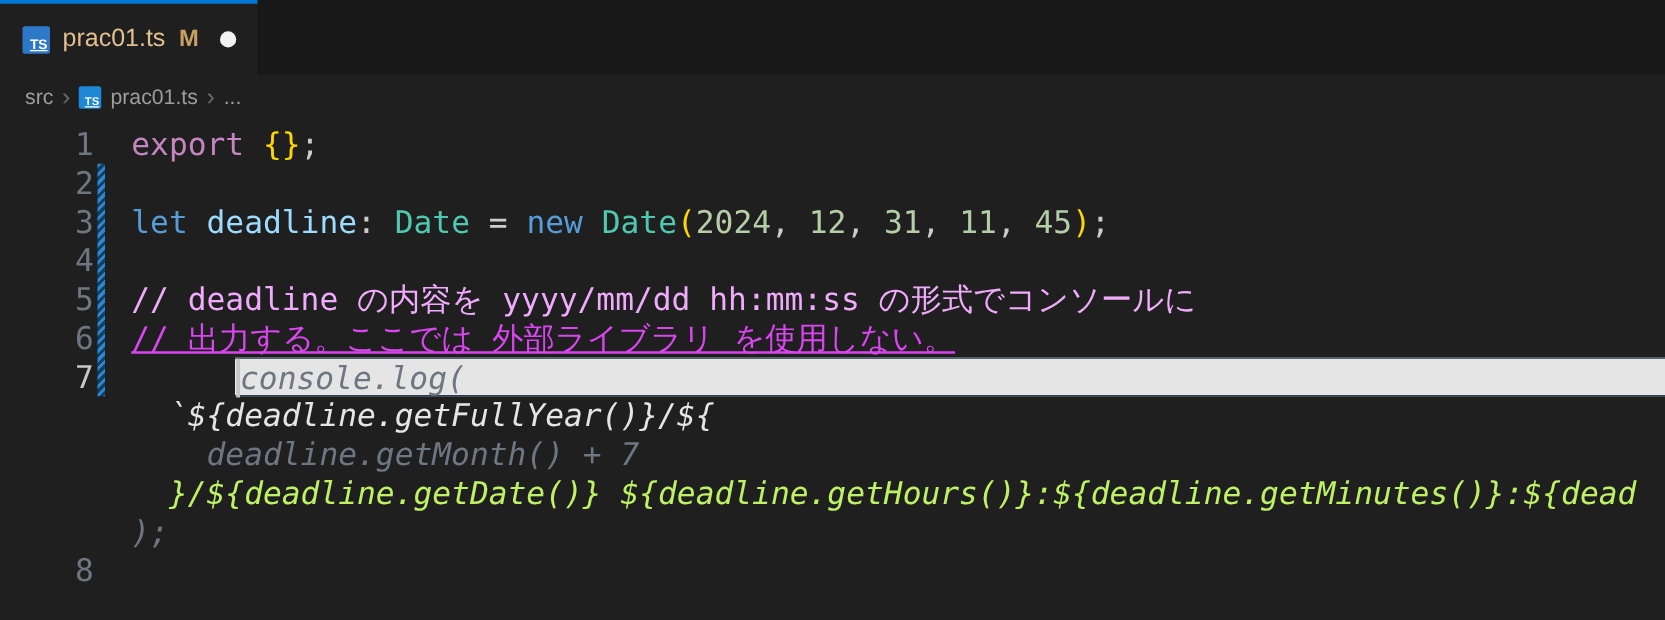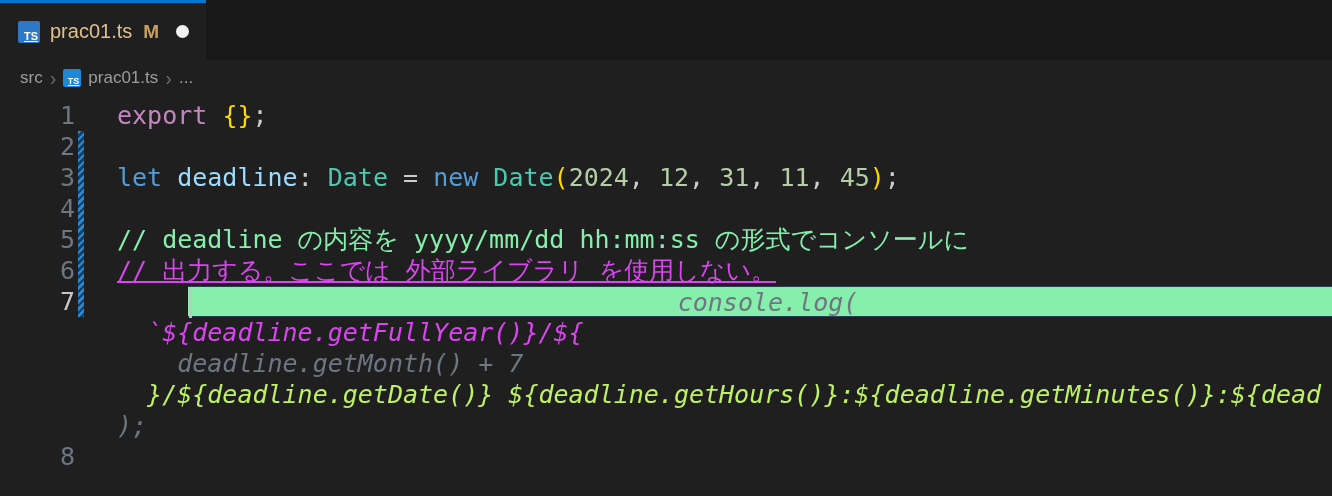--- a/index.html
+++ b/index.html
@@ -25,23 +25,23 @@
   .crumb { white-space: nowrap; cursor: pointer; }
   .crumb-sep { color: #6B6B6B; font-size: 20px; margin: 0 7px; line-height: 1; }
   .ts-icon.small { width: 18px; height: 18px; font-size: 9px; background: #1E88D7; margin-right: 7px; }
 
   
   .editor { position: relative; padding-top: 4px;
             font-family: "DejaVu Sans Mono", monospace; font-size: 25px; }
   .line { display: flex; height: 31px; line-height: 31px; white-space: pre; }
   .ln { width: 75px; flex: none; text-align: right; color: #6E7681; user-select: none; }
   .ln.active { color: #C7C7C7; }
-  .code { margin-left: 42px; flex: 1 1 auto; position: relative; white-space: pre; }
-  .code.current { margin-left: 113px; padding-left: 16px; background: #86efac;
-                  border-top: 1px solid #2A3D52; border-bottom: 1px solid #2A3D52; text-align: center; }
+  .code { margin-left: 30px; flex: 1 1 auto; position: relative; white-space: pre; }
+  .code.current { margin-left: 113px; padding-left: 4px; background: #e5e5e5;
+                  border-top: 1px solid #2A3D52; border-bottom: 1px solid #2A3D52; }
   .ghost { font-style: italic; }
   .cursor { position: absolute; left: 1px; top: 0; width: 3px; height: 31px; background: #C6C6C6; }
   .hatch-bar { position: absolute; left: 78px; top: 35px; width: 6px; height: 186px;
                background: repeating-linear-gradient(135deg,
                  #2E86D1 0px, #2E86D1 2.5px, #0F4268 2.5px, #0F4268 5px); }
 </style>
 </head>
 <body>
 
 <div class="screen">
@@ -64,24 +64,24 @@
     <span class="crumb">...</span>
   </div>
 
   <div class="editor">
     <div class="hatch-bar"></div>
     <div id="code-area">
         <div class="line"><span class="ln">1</span><span class="code"><span style="color: rgb(197, 134, 192);">export</span><span style="color: rgb(204, 204, 204);"> </span><span style="color: rgb(255, 215, 0);">{}</span><span style="color: rgb(204, 204, 204);">;</span></span></div>
         <div class="line"><span class="ln">2</span><span class="code"></span></div>
         <div class="line"><span class="ln">3</span><span class="code"><span style="color: rgb(86, 156, 214);">let</span><span style="color: rgb(204, 204, 204);"> </span><span style="color: rgb(156, 220, 254);">deadline</span><span style="color: rgb(204, 204, 204);">:</span><span style="color: rgb(204, 204, 204);"> </span><span style="color: rgb(78, 201, 176);">Date</span><span style="color: rgb(204, 204, 204);"> = </span><span style="color: rgb(86, 156, 214);">new</span><span style="color: rgb(204, 204, 204);"> </span><span style="color: rgb(78, 201, 176);">Date</span><span style="color: rgb(255, 215, 0);">(</span><span style="color: rgb(181, 206, 168);">2024</span><span style="color: rgb(204, 204, 204);">, </span><span style="color: rgb(181, 206, 168);">12</span><span style="color: rgb(204, 204, 204);">, </span><span style="color: rgb(181, 206, 168);">31</span><span style="color: rgb(204, 204, 204);">, </span><span style="color: rgb(181, 206, 168);">11</span><span style="color: rgb(204, 204, 204);">, </span><span style="color: rgb(181, 206, 168);">45</span><span style="color: rgb(255, 215, 0);">)</span><span style="color: rgb(204, 204, 204);">;</span></span></div>
         <div class="line"><span class="ln">4</span><span class="code"></span></div>
-        <div class="line"><span class="ln">5</span><span class="code"><span style="color: #86efac;">// deadline の内容を yyyy/mm/dd hh:mm:ss の形式でコンソールに</span></span></div>
+        <div class="line"><span class="ln">5</span><span class="code"><span style="color: #f0abfc;">// deadline の内容を yyyy/mm/dd hh:mm:ss の形式でコンソールに</span></span></div>
         <div class="line"><span class="ln">6</span><span class="code"><span style="color: #d946ef; text-decoration: underline;">// 出力する。ここでは 外部ライブラリ を使用しない。</span></span></div>
         <div class="line"><span class="ln active">7</span><span class="code current"><span class="ghost" style="color: rgb(110, 118, 129);">console.log(</span><span class="cursor"></span></span></div>
-        <div class="line"><span class="ln"></span><span class="code"><span class="ghost" style="color: #d946ef;">  `${deadline.getFullYear()}/${</span></span></div>
+        <div class="line"><span class="ln"></span><span class="code"><span class="ghost" style="color: #e5e5e5;">  `${deadline.getFullYear()}/${</span></span></div>
         <div class="line"><span class="ln"></span><span class="code"><span class="ghost" style="color: rgb(110, 118, 129);">    deadline.getMonth() + 7</span></span></div>
         <div class="line"><span class="ln"></span><span class="code"><span class="ghost" style="color: #bef264;">  }/${deadline.getDate()} ${deadline.getHours()}:${deadline.getMinutes()}:${dead</span></span></div>
         <div class="line"><span class="ln"></span><span class="code"><span class="ghost" style="color: rgb(110, 118, 129);">);</span></span></div>
         <div class="line"><span class="ln">8</span><span class="code"></span></div>
       </div>
   </div>
 
 </div>
 
 </body></html>

